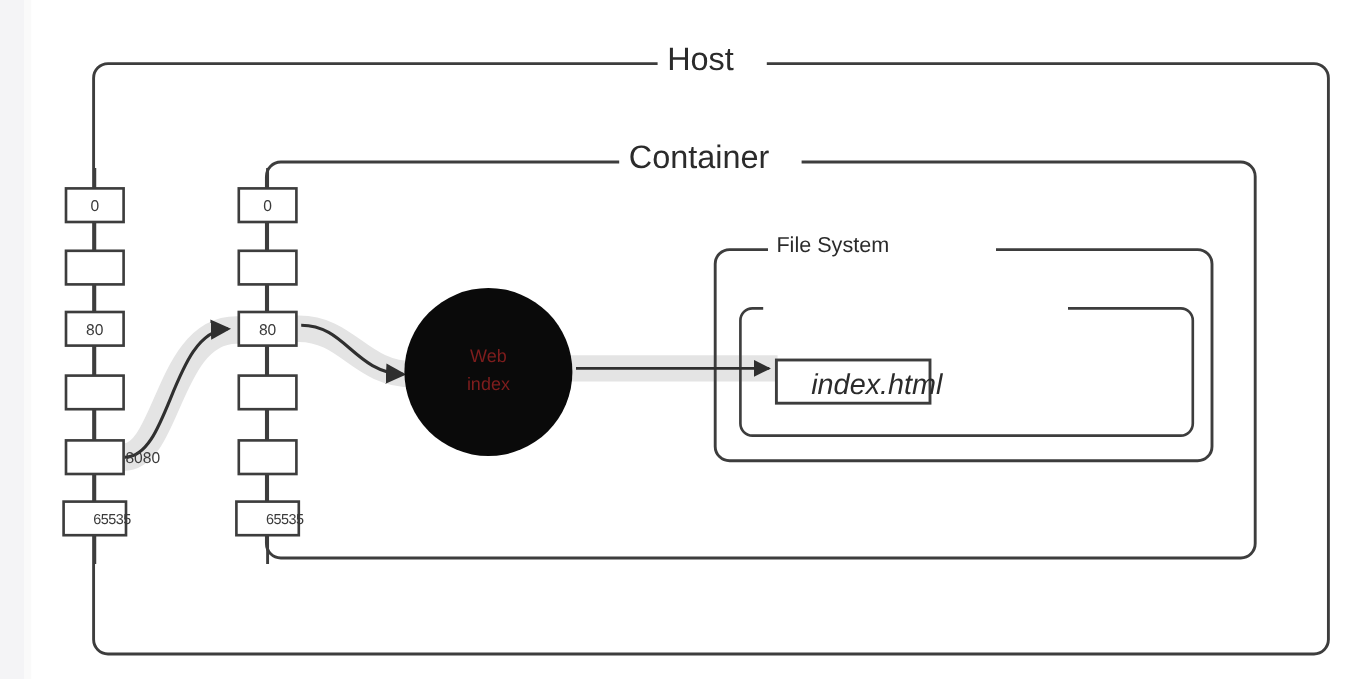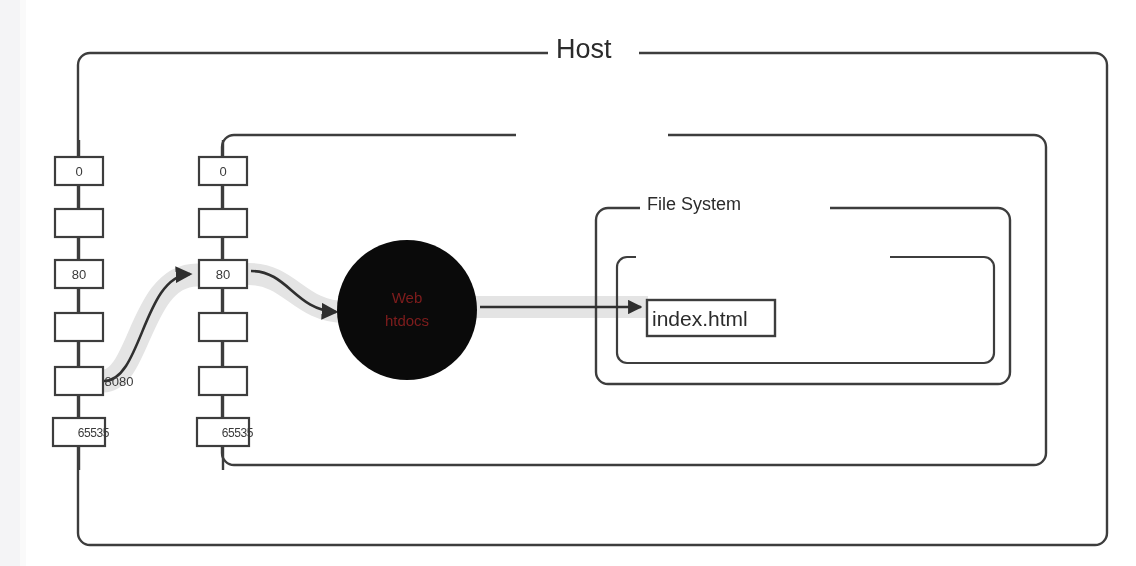--- a/index.html
+++ b/index.html
@@ -16,21 +16,21 @@
   .page-edge2{position:absolute;left:20px;top:0;width:6px;height:566px;
     background:#fafafa;}
   svg.layer{position:absolute;left:0;top:0;width:1136px;height:566px;}
 
   
   .lbl{position:absolute;color:#2b2b2b;white-space:nowrap;}
   .lbl-host{font-size:27px;left:556px;top:34px;}
   .lbl-container{font-size:27px;left:524px;top:116px;}
   .lbl-fs{font-size:18px;left:647px;top:194px;}
   .lbl-path{font-size:16px;left:641px;top:240px;letter-spacing:-0.2px;}
-  .lbl-index{font-size:21px;left:652px;top:307px;}
+  .lbl-index{font-size:24px;left:676px;top:307px;font-style:italic;}
 
   .port-text{position:absolute;font-size:13px;color:#3a3a3a;
     text-align:center;width:48px;white-space:nowrap;}
   .port-text.small{font-size:12px;width:56px;letter-spacing:-0.4px;text-align:right;}
 
   .ws-text{position:absolute;color:#7f1d1d;font-weight:normal;font-size:15px;
     text-align:center;line-height:23px;width:120px;left:347px;top:286px;}
 </style>
 </head>
 <body>
@@ -104,29 +104,30 @@
 
     <path d="M 480 307 L 641 307" fill="none" stroke="#2f2f2f" stroke-width="2.4" marker-end="url(#arrowHeadThin)"></path>
 
     <circle cx="407" cy="310" r="70" fill="#0a0a0a"></circle>
 
     <rect x="647" y="300" width="128" height="36" fill="#ffffff" stroke="#3d3d3d" stroke-width="2.4"></rect>
   </svg>
 
   <div class="lbl lbl-host">Host</div>
 
+  <div class="lbl lbl-container">Container</div>
 
   <div class="lbl lbl-fs">File System</div>
 
 
   <div class="lbl lbl-index">index.html</div>
 
   <div class="ws-text">
     <span>Web</span><br>
-    <span>htdocs</span>
+    <span>index</span>
   </div>
 
   <div class="port-text" style="left:55px;top:164px;">0</div>
   <div class="port-text" style="left:55px;top:216px;"></div>
   <div class="port-text" style="left:55px;top:267px;">80</div>
   <div class="port-text" style="left:55px;top:320px;"></div>
   <div class="port-text" style="left:55px;top:374px;margin-left:40px;">8080</div>
   <div class="port-text small" style="left:53px;top:426px;">65535</div>
 
   <div class="port-text" style="left:199px;top:164px;">0</div>

